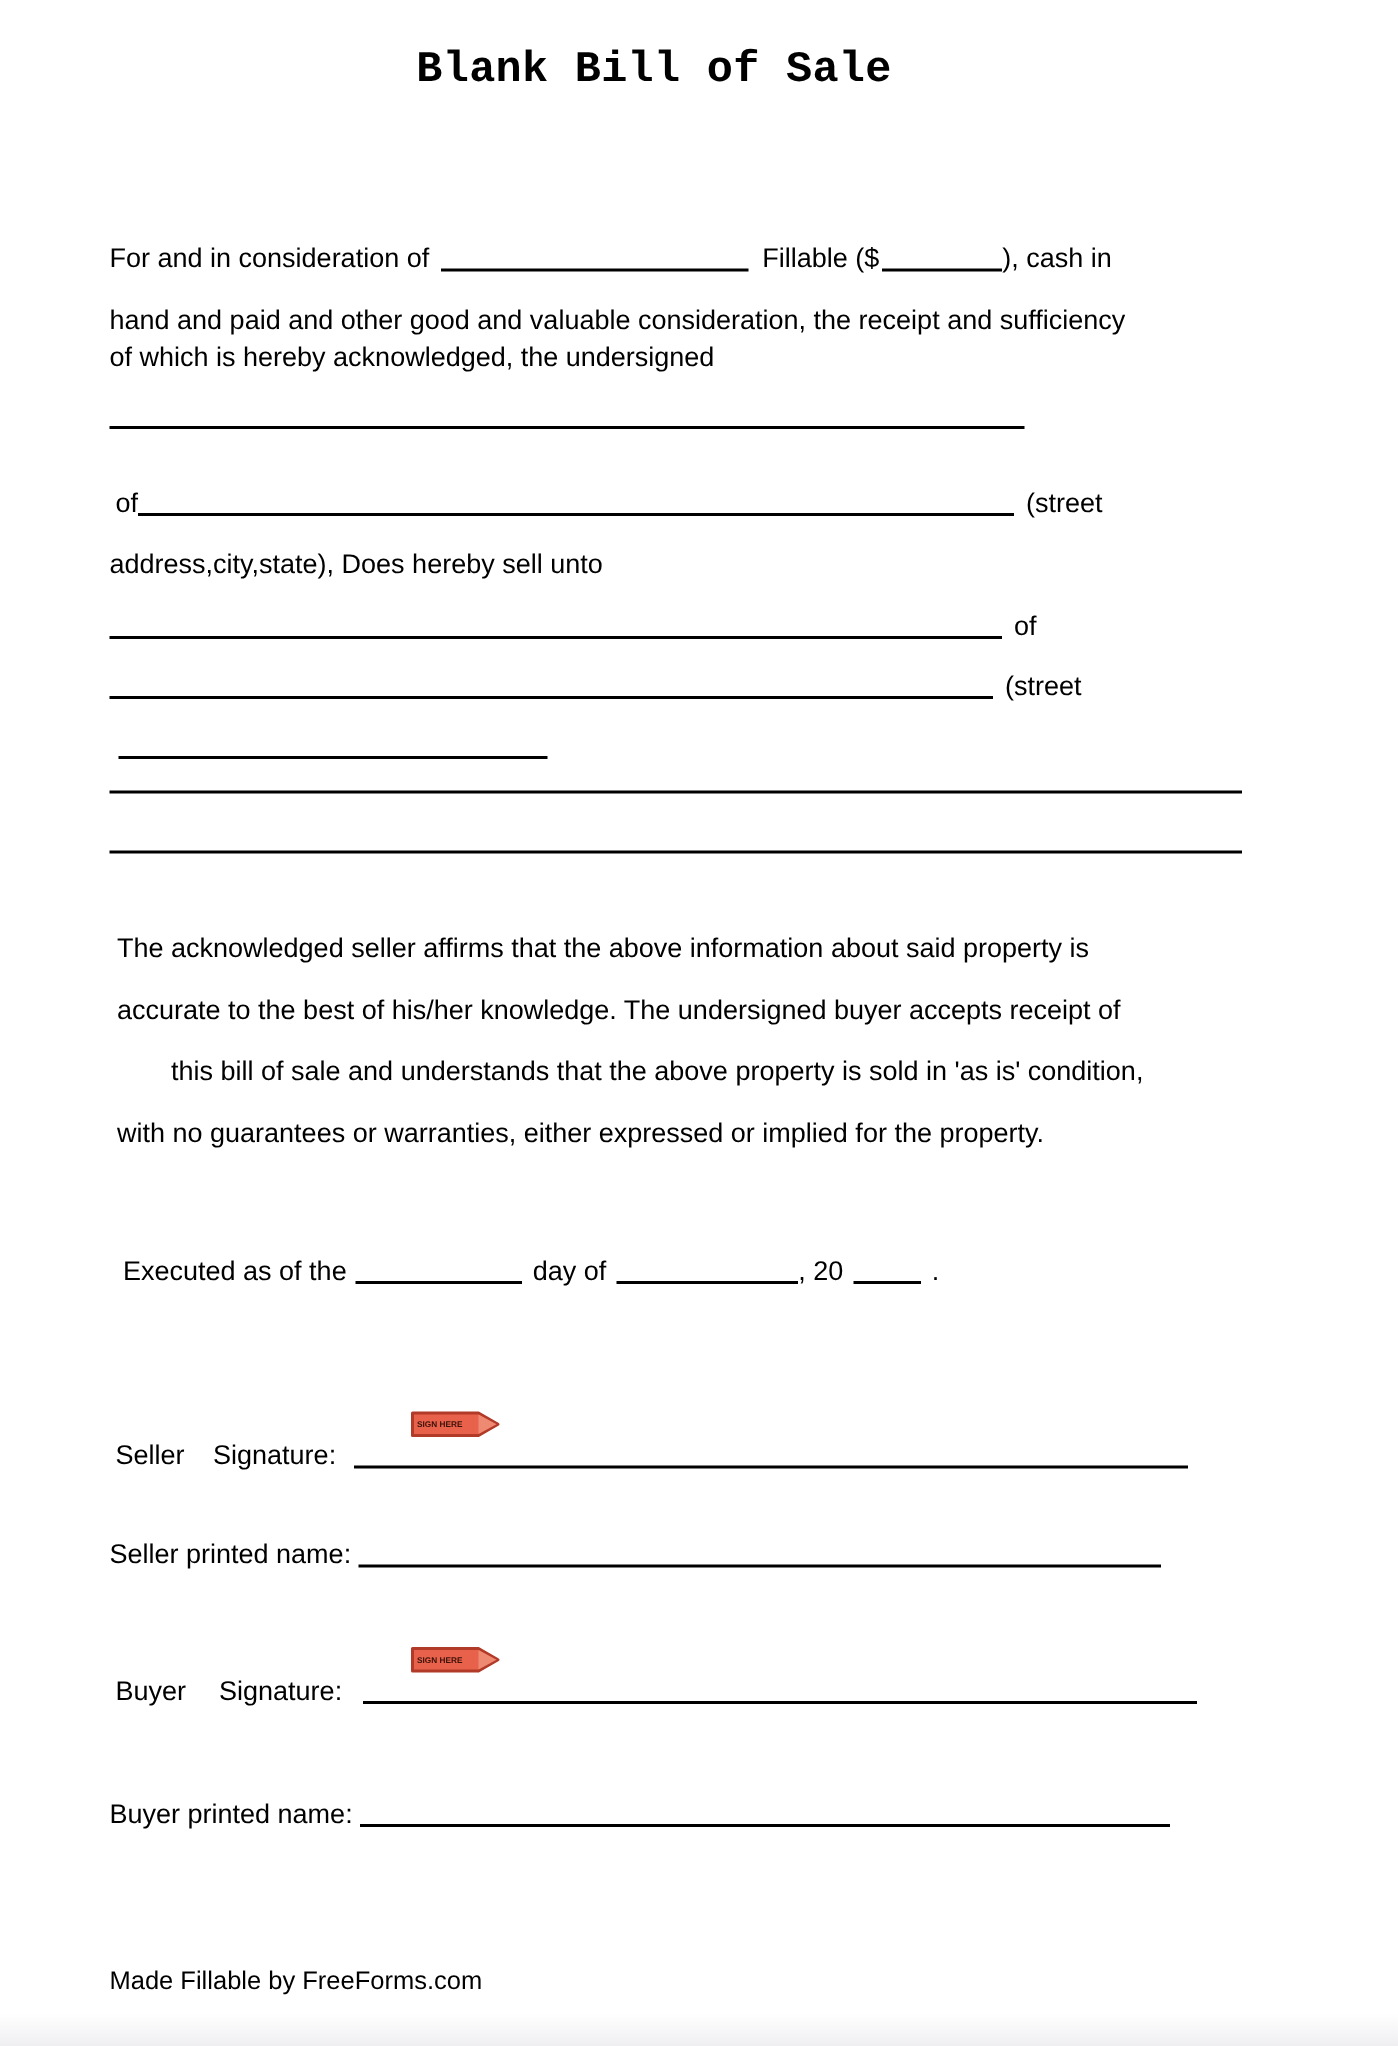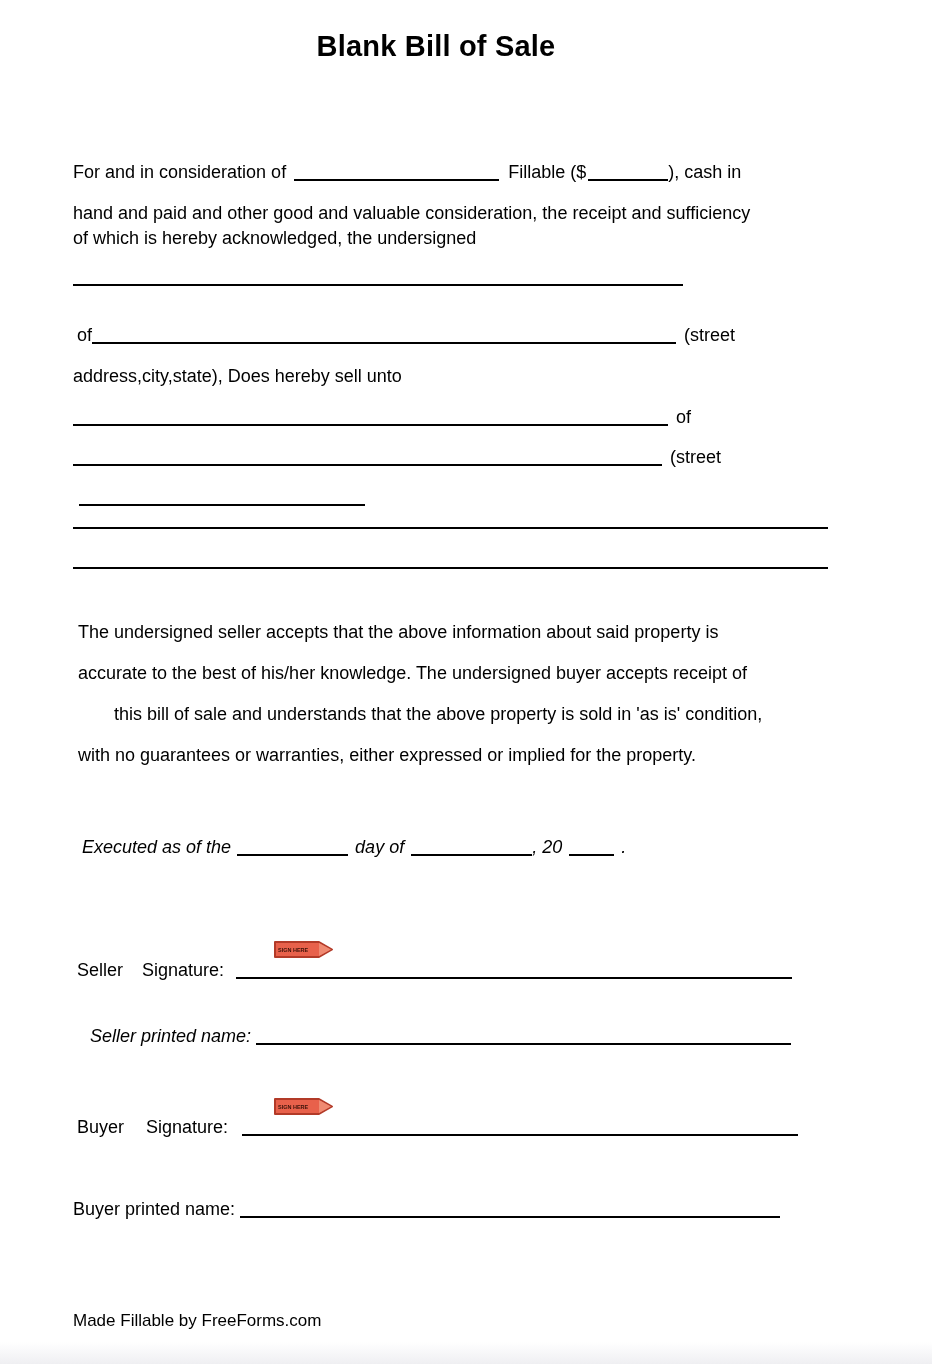--- a/index.html
+++ b/index.html
@@ -2,21 +2,21 @@
 <html><head>
 <meta charset="utf-8">
 <style>
   html,body { margin:0; padding:0; }
   body {
     width:932px; height:1364px; background:#ffffff; position:relative;
     font-family:"Liberation Sans", sans-serif; color:#000; overflow:hidden;
   }
   .title {
     position:absolute; top:30px; left:0; width:872px; text-align:center;
-    font-size:29px; font-weight:bold; letter-spacing:.2px;
+    font-size:29px; font-weight:bold; letter-spacing:.2px;font-family:Liberation Mono, monospace;
   }
   .line { position:absolute; white-space:nowrap; font-size:18px; line-height:24px; }
   .line span { display:inline-block; }
   .u {
     display:inline-block; height:16px; border-bottom:2px solid #000;
     transform:translateY(3px); vertical-align:baseline;
   }
   .rule { position:absolute; height:0; border-bottom:2px solid #000; }
   .tag { position:absolute; width:62px; height:22px; }
   .footer { position:absolute; left:73px; top:1310px; font-size:17px; line-height:22px; white-space:nowrap; }
@@ -39,34 +39,34 @@
 <div class="line" style="left:77px; top:323px;"><span>of</span><span class="u" style="width:584px;"></span><span style="margin-left:8px;">(street</span></div>
 <div class="line" style="left:73px; top:364px;">address,city,state), Does hereby sell unto</div>
 
 <div class="line" style="left:73px; top:405px;"><span class="u" style="width:595px;"></span><span style="margin-left:8px;">of</span></div>
 <div class="line" style="left:73px; top:445px;"><span class="u" style="width:589px;"></span><span style="margin-left:8px;">(street</span></div>
 <div class="line" style="left:73px; top:485px;"><span class="u" style="width:286px; margin-left:6px;"></span></div>
 
 <div class="rule" style="left:73px; top:527px; width:755px;"></div>
 <div class="rule" style="left:73px; top:567px; width:755px;"></div>
 
-<div class="line" style="left:78px; top:620px;">The undersigned seller accepts that the above information about said property is</div>
+<div class="line" style="left:78px; top:620px;">The acknowledged seller affirms that the above information about said property is</div>
 <div class="line" style="left:78px; top:661px;">accurate to the best of his/her knowledge. The undersigned buyer accepts receipt of</div>
 <div class="line" style="left:78px; top:702px;margin-left:36px;">this bill of sale and understands that the above property is sold in 'as is' condition,</div>
 <div class="line" style="left:78px; top:743px;">with no guarantees or warranties, either expressed or implied for the property.</div>
 
-<div class="line" style="left:82px; top:835px;font-style:italic;"><span>Executed as of the</span><span class="u" style="width:111px; margin-left:6px;"></span><span style="margin-left:7px;">day of</span><span class="u" style="width:121px; margin-left:7px;"></span><span>, 20</span><span class="u" style="width:45px; margin-left:7px;"></span><span style="margin-left:7px;">.</span></div>
+<div class="line" style="left:82px; top:835px;"><span>Executed as of the</span><span class="u" style="width:111px; margin-left:6px;"></span><span style="margin-left:7px;">day of</span><span class="u" style="width:121px; margin-left:7px;"></span><span>, 20</span><span class="u" style="width:45px; margin-left:7px;"></span><span style="margin-left:7px;">.</span></div>
 
 <svg class="tag" style="left:273px; top:938px;" viewBox="0 0 62 22">
     <polygon points="2,4 46,4 59,11.5 46,19 2,19" fill="#e8614b" stroke="#b23a28" stroke-width="2" stroke-linejoin="round"></polygon>
     <polygon points="46,5 58,11.5 46,18" fill="#ef8a72"></polygon>
     <text x="5" y="13.5" font-size="5.5" font-weight="bold" fill="#3b1108">SIGN HERE</text>
   </svg>
 <div class="line" style="left:77px; top:958px;text-align:center;"><span>Seller</span><span style="margin-left:19px;">Signature:</span><span class="u" style="width:556px; margin-left:12px;"></span></div>
-<div class="line" style="left:90px; top:1024px;font-style:italic;"><span>Seller printed name:</span><span class="u" style="width:535px; margin-left:5px;"></span></div>
+<div class="line" style="left:73px; top:1024px;"><span>Seller printed name:</span><span class="u" style="width:535px; margin-left:5px;"></span></div>
 
 <svg class="tag" style="left:273px; top:1095px;" viewBox="0 0 62 22">
     <polygon points="2,4 46,4 59,11.5 46,19 2,19" fill="#e8614b" stroke="#b23a28" stroke-width="2" stroke-linejoin="round"></polygon>
     <polygon points="46,5 58,11.5 46,18" fill="#ef8a72"></polygon>
     <text x="5" y="13.5" font-size="5.5" font-weight="bold" fill="#3b1108">SIGN HERE</text>
   </svg>
 <div class="line" style="left:77px; top:1115px;"><span>Buyer</span><span style="margin-left:22px;">Signature:</span><span class="u" style="width:556px; margin-left:14px;"></span></div>
 <div class="line" style="left:73px; top:1181px;margin-top:16px;"><span>Buyer printed name:</span><span class="u" style="width:540px; margin-left:5px;"></span></div>
 
 <div class="footer">Made Fillable by FreeForms.com</div>

